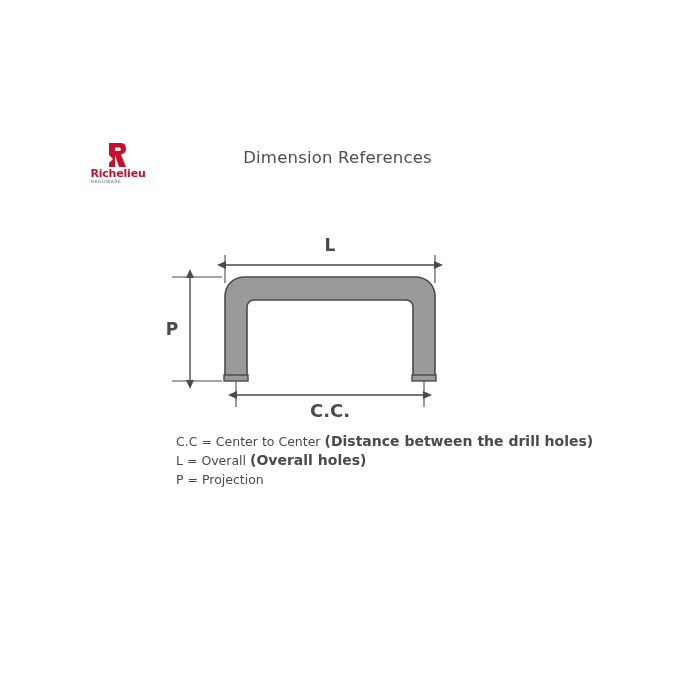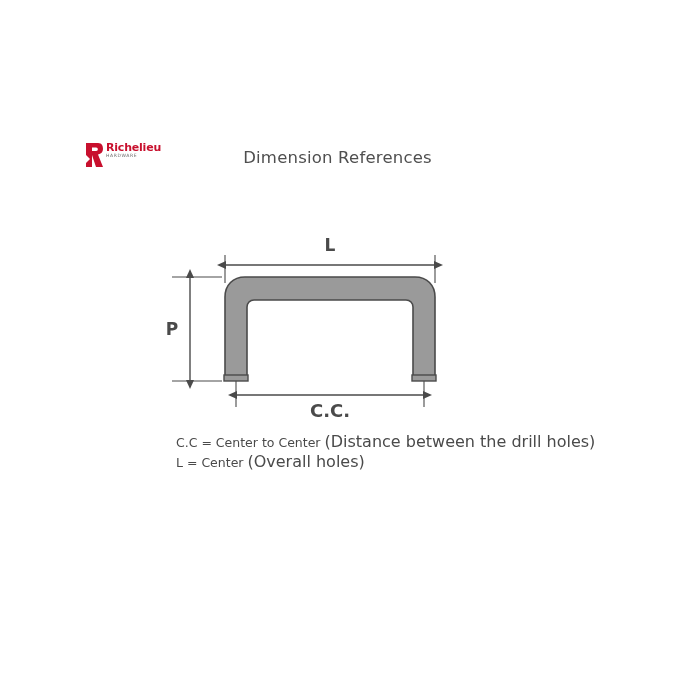--- a/index.html
+++ b/index.html
@@ -16,25 +16,27 @@
     overflow: hidden;
   }
   .page {
     position: absolute;
     inset: 0;
   }
 
   
   .brand {
     position: absolute;
-    left: 84px;
+    left: 76px;
     top: 142px;
     width: 82px;
     height: 34px;
     display: flex;
+    align-items: center;
+    flex-direction: column;
   }
   .brand-mark {
     width: 20px;
     height: 26px;
     flex: 0 0 auto;
   }
   .brand-words {
     margin-left: 2px;
     line-height: 1;
   }
@@ -86,22 +88,22 @@
     top: 432px;
     width: 400px;
   }
   .legend-row {
     font-size: 12.5px;
     color: #4a4a4a;
     line-height: 19px;
     white-space: nowrap;
   }
   .legend-note {
-    font-size: 16px;
-    font-weight: normal;
+    font-size: 14px;
+    font-weight: bold;
     color: #4a4a4a;
   }
   .legend-main {
     font-weight: normal;
   }
 </style>
 </head>
 <body>
 
 <div class="page">
@@ -177,18 +179,22 @@
 
     </svg>
   </div>
 
   <div class="legend">
     <div class="legend-row">
       <span class="legend-main">C.C = Center to Center</span>
       <span class="legend-note">(Distance between the drill holes)</span>
     </div>
     <div class="legend-row">
-      <span class="legend-main">L = Center</span>
+      <span class="legend-main">L = Overall</span>
       <span class="legend-note">(Overall holes)</span>
     </div>
+    <div class="legend-row">
+      <span class="legend-main">P = Projection</span>
+      <span class="legend-note"></span>
+    </div>
   </div>
 
 </div>
 
 </body></html>

